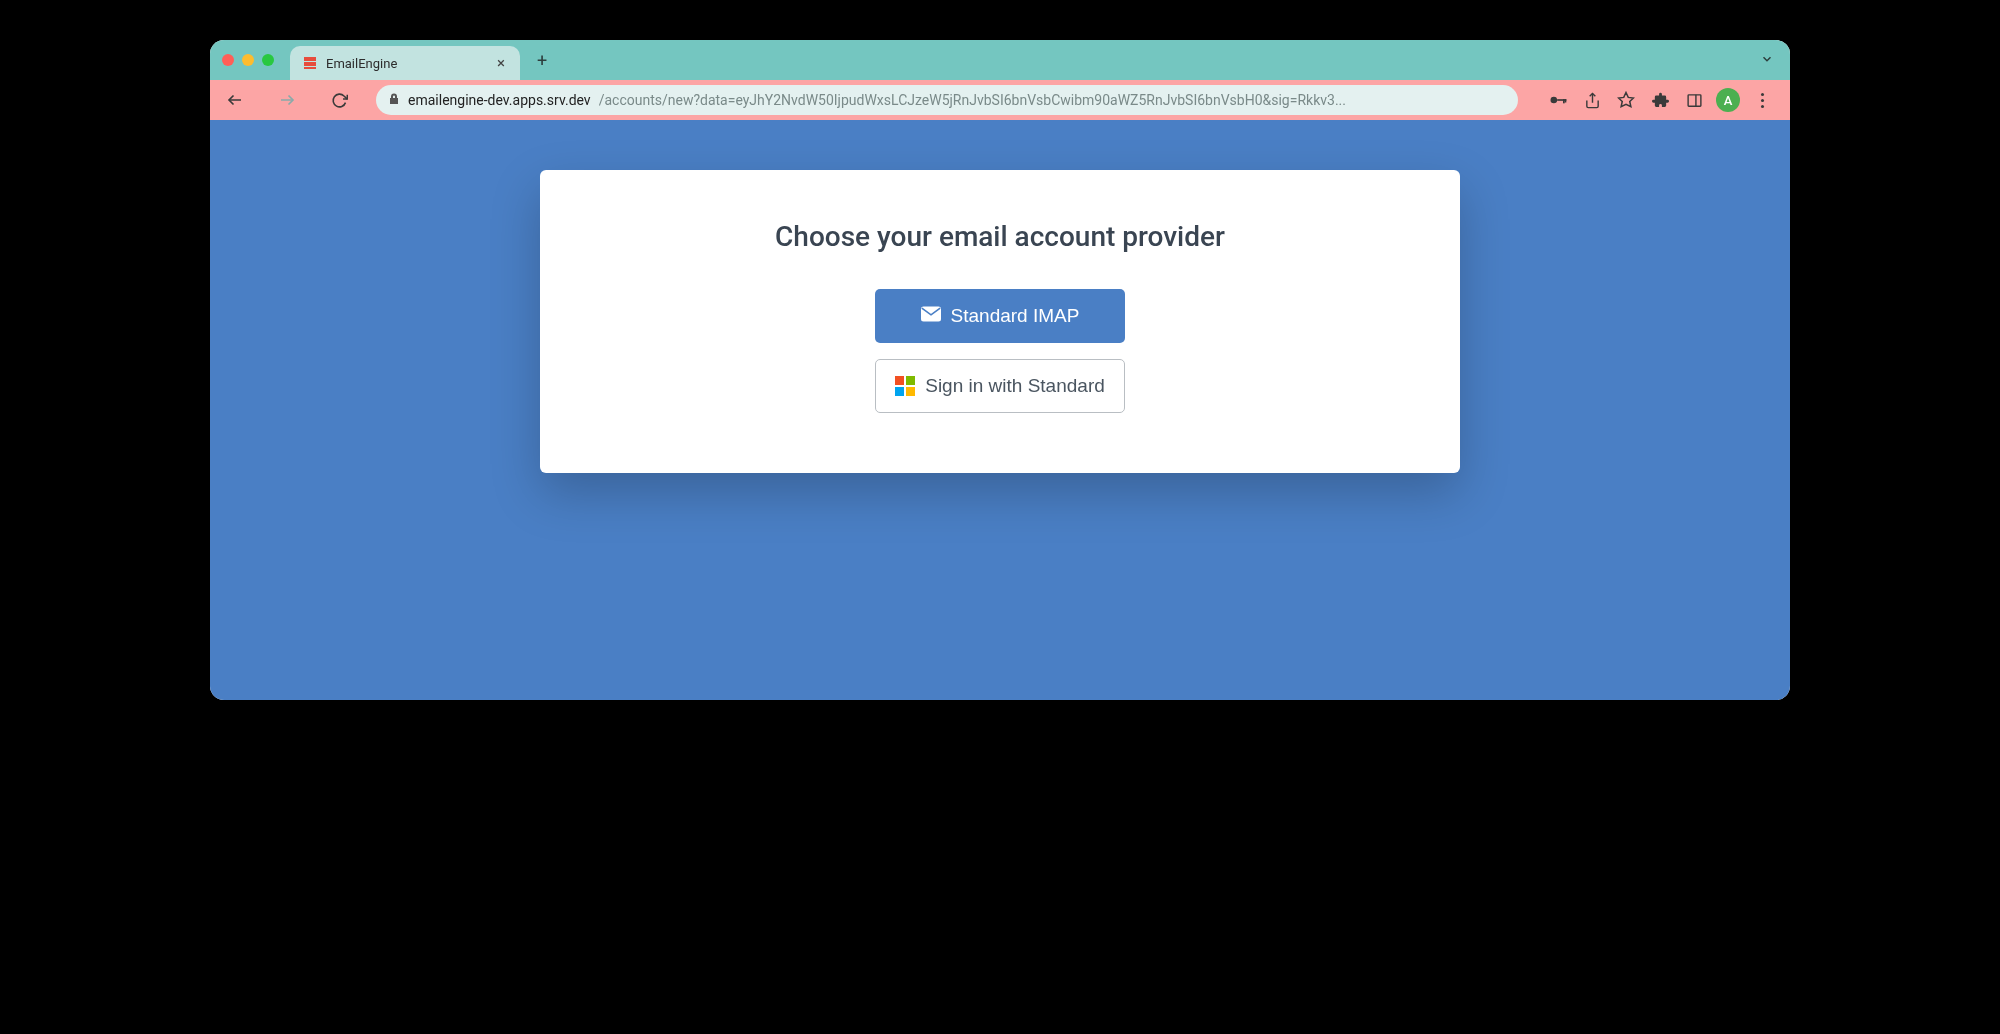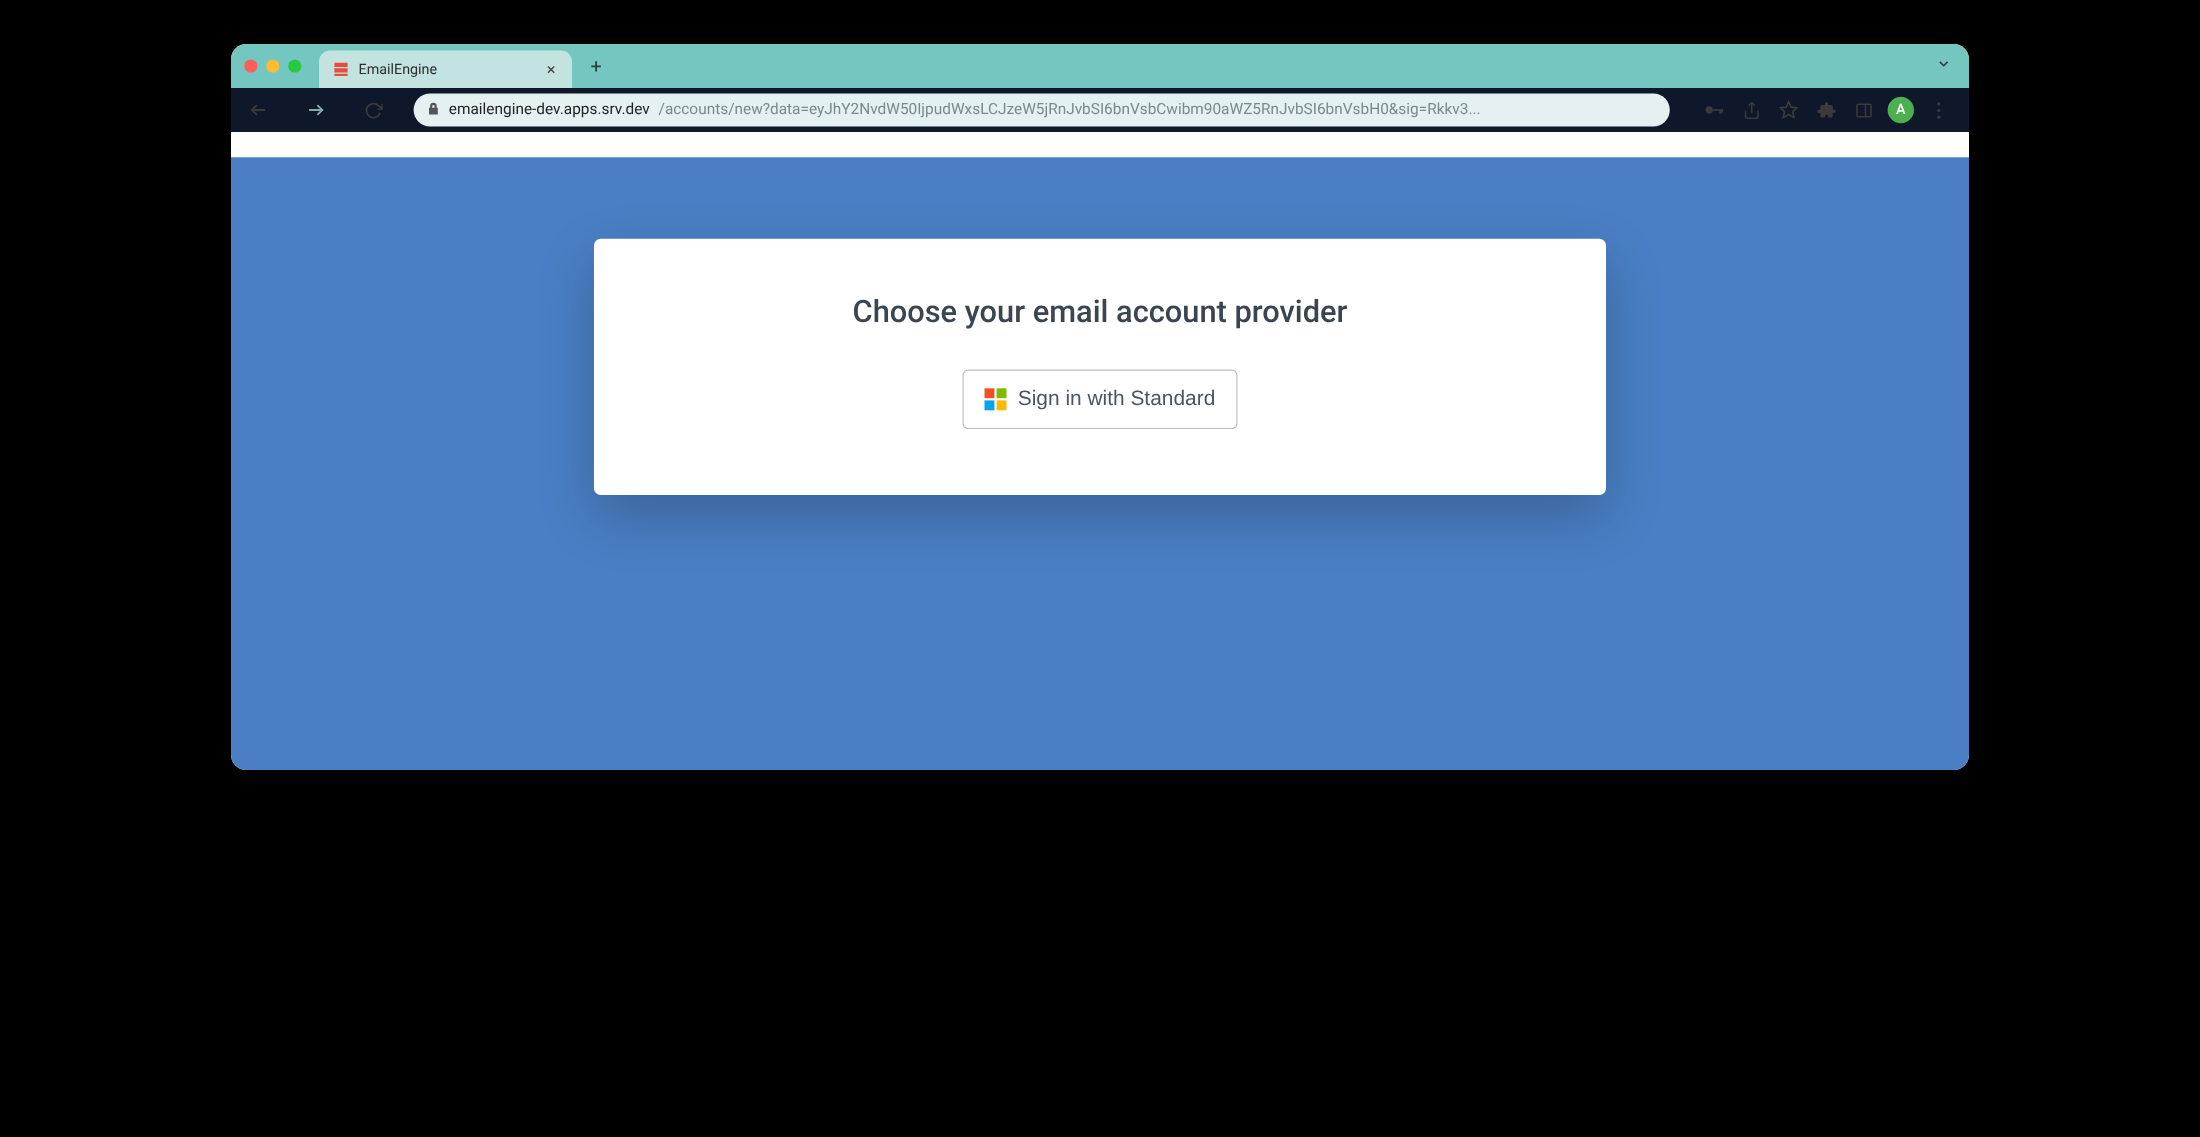--- a/index.html
+++ b/index.html
@@ -67,21 +67,21 @@
   }
   .chevron-down-right {
     position: absolute;
     right: 16px;
     color: #2d3e3d;
     font-size: 13px;
   }
   
   .toolbar {
     height: 40px;
-    background: #0f172a;
+    background: #fca5a5;
     display: flex;
     align-items: center;
     padding: 0 10px;
     gap: 22px;
   }
   .nav-btn {
     width: 30px; height: 30px;
     display: flex; align-items: center; justify-content: center;
     color: #3a3a3a; cursor: pointer; border-radius: 50%;
   }
@@ -118,22 +118,21 @@
   }
   .kebab { display:flex; flex-direction:column; gap:3px; align-items:center; justify-content:center; }
   .kebab span { width:3px; height:3px; background:#3a3a3a; border-radius:50%; }
   
   .viewport {
     flex: 1;
     background: #4a7fc5;
     display: flex;
     justify-content: center;
     align-items: flex-start;
-    padding-top: 74px;
-    margin-top: 23px;
+    padding-top: 50px;
   }
   .card {
     width: 920px;
     background: #fff;
     border-radius: 6px;
     box-shadow: 0 20px 50px rgba(0,0,0,0.22);
     padding: 50px 40px 60px;
     text-align: center;
   }
   .card-title {
@@ -275,20 +274,29 @@
           <span></span>
           <span></span>
       </div>
     </div>
   </div>
 
   <div class="viewport">
     <div class="card">
       <h1 class="card-title">Choose your email account provider</h1>
       <div class="btn-row">
+        <button class="btn btn-primary">
+          <span class="envelope-icon">
+            <svg viewBox="0 0 24 18" fill="none" stroke="#fff" stroke-width="2">
+                <rect x="1" y="1" width="22" height="16" rx="2" fill="#fff" stroke="#fff"></rect>
+                <polyline points="1 2 12 10 23 2" stroke="#4a7fc5" fill="none"></polyline>
+              </svg>
+          </span>
+          <span>Standard IMAP</span>
+        </button>
         <button class="btn btn-secondary">
           <span class="ms-logo">
             <div></div>
               <div></div>
               <div></div>
               <div></div>
           </span>
           <span>Sign in with Standard</span>
         </button>
       </div>

